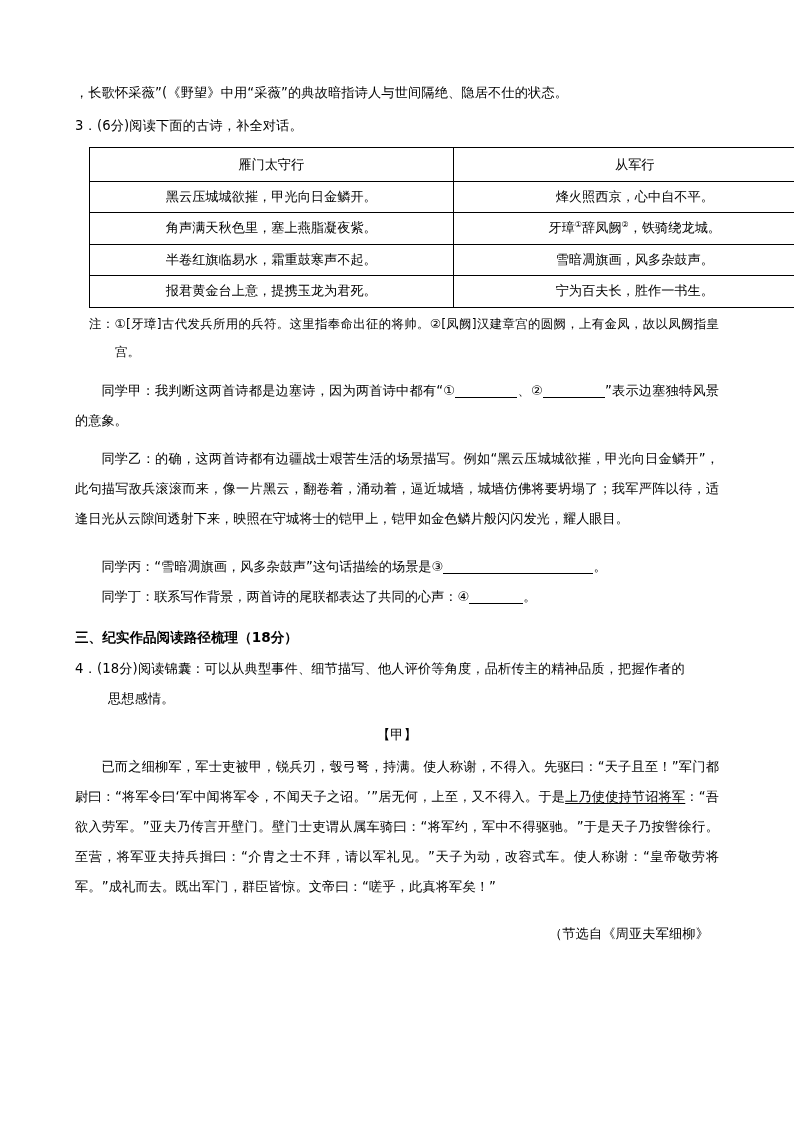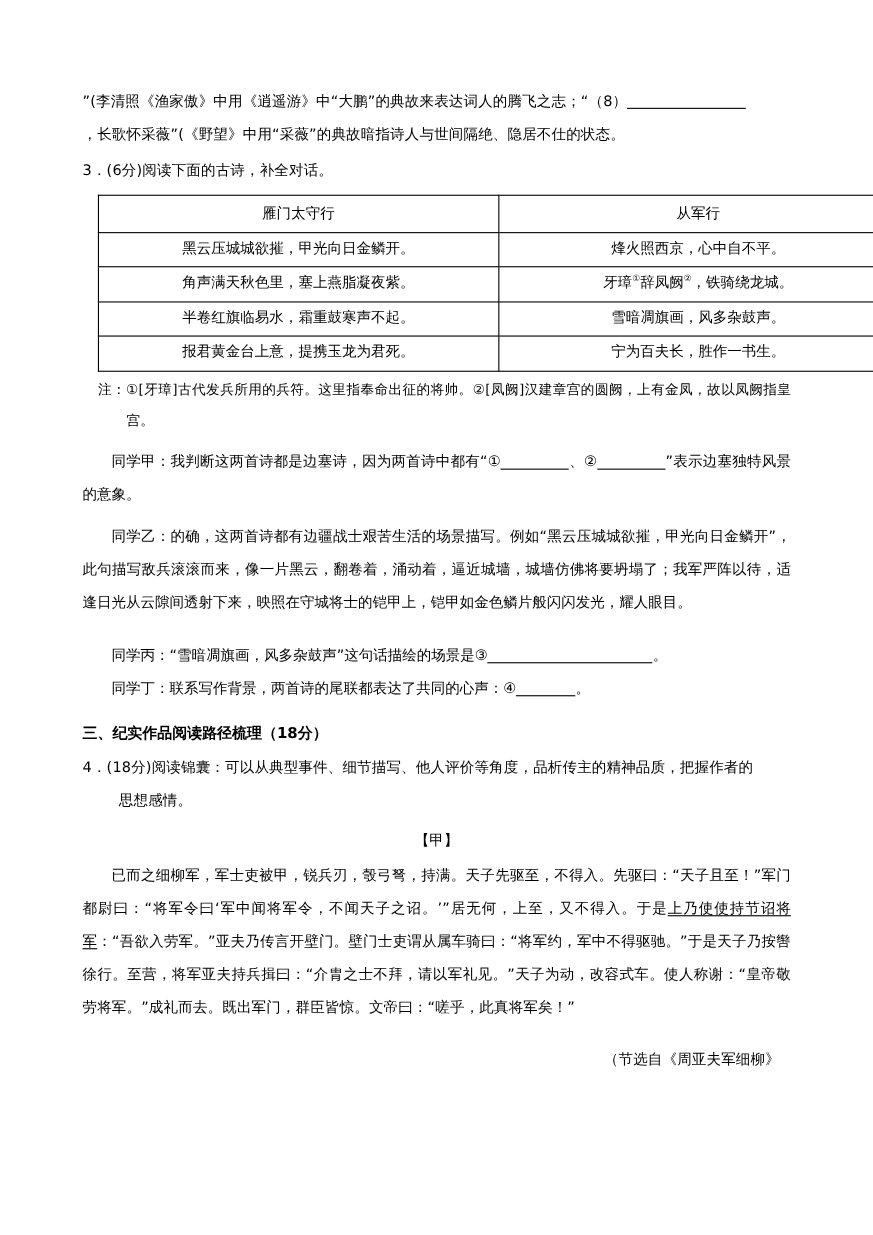--- a/index.html
+++ b/index.html
@@ -117,21 +117,20 @@
   .hang2 {
     padding-left: 2.5em;
     text-indent: -2.5em;
   }
 </style>
 </head>
 <body>
 
 <div class="page">
 
-  <p class="p"><span>”(李清照《渔家傲》中用《逍遥游》中“大鹏”的典故来表达词人的腾飞之志；“（8）</span><span class="blank-long"></span></p>
   <p class="p">，长歌怀采薇”(《野望》中用“采薇”的典故暗指诗人与世间隔绝、隐居不仕的状态。</p>
 
   <p class="p" style="margin-top:3px;"><span>3．(6分)</span><span>阅读下面的古诗，补全对话。</span></p>
 
   <table class="poem-table">
     <tbody>
         <tr>
       <td class="first-row">雁门太守行</td>
       <td class="first-row">从军行</td>
     </tr>
@@ -166,17 +165,17 @@
 
   <p class="dialog indent2"><span>同学丁：联系写作背景，两首诗的尾联都表达了共同的心声：④</span><span class="blank-tiny"></span><span>。</span></p>
 
   <p class="section-head">三、纪实作品阅读路径梳理（18分）</p>
 
   <p class="p hang2" style="margin-top:2px;"><span>4．(18分)</span><span>阅读锦囊：可以从典型事件、细节描写、他人评价等角度，品析传主的精神品质，把握作者的</span></p>
   <p class="p" style="padding-left:2.5em;">思想感情。</p>
 
   <p class="p center" style="margin-top:6px;">【甲】</p>
 
-  <p class="p indent2" style="margin-top:2px;"><span>已而之细柳军，军士吏被甲，锐兵刃，彀弓弩，持满。天子先驱至，不得入。先驱曰：“天子且至！”军门都尉曰：“将军令曰‘军中闻将军令，不闻天子之诏。’”居无何，上至，又不得入。于是</span><span class="u">上乃使使持节诏将军</span><span>：“吾欲入劳军。”亚夫乃传言开壁门。壁门士吏谓从属车骑曰：“将军约，军中不得驱驰。”于是天子乃按辔徐行。至营，将军亚夫持兵揖曰：“介胄之士不拜，请以军礼见。”天子为动，改容式车。使人称谢：“皇帝敬劳将军。”成礼而去。既出军门，群臣皆惊。文帝曰：“嗟乎，此真将军矣！”</span></p>
+  <p class="p indent2" style="margin-top:2px;"><span>已而之细柳军，军士吏被甲，锐兵刃，彀弓弩，持满。使人称谢，不得入。先驱曰：“天子且至！”军门都尉曰：“将军令曰‘军中闻将军令，不闻天子之诏。’”居无何，上至，又不得入。于是</span><span class="u">上乃使使持节诏将军</span><span>：“吾欲入劳军。”亚夫乃传言开壁门。壁门士吏谓从属车骑曰：“将军约，军中不得驱驰。”于是天子乃按辔徐行。至营，将军亚夫持兵揖曰：“介胄之士不拜，请以军礼见。”天子为动，改容式车。使人称谢：“皇帝敬劳将军。”成礼而去。既出军门，群臣皆惊。文帝曰：“嗟乎，此真将军矣！”</span></p>
 
   <p class="p right" style="margin-top:17px;">（节选自《周亚夫军细柳》</p>
 
 </div>
 
 </body></html>

